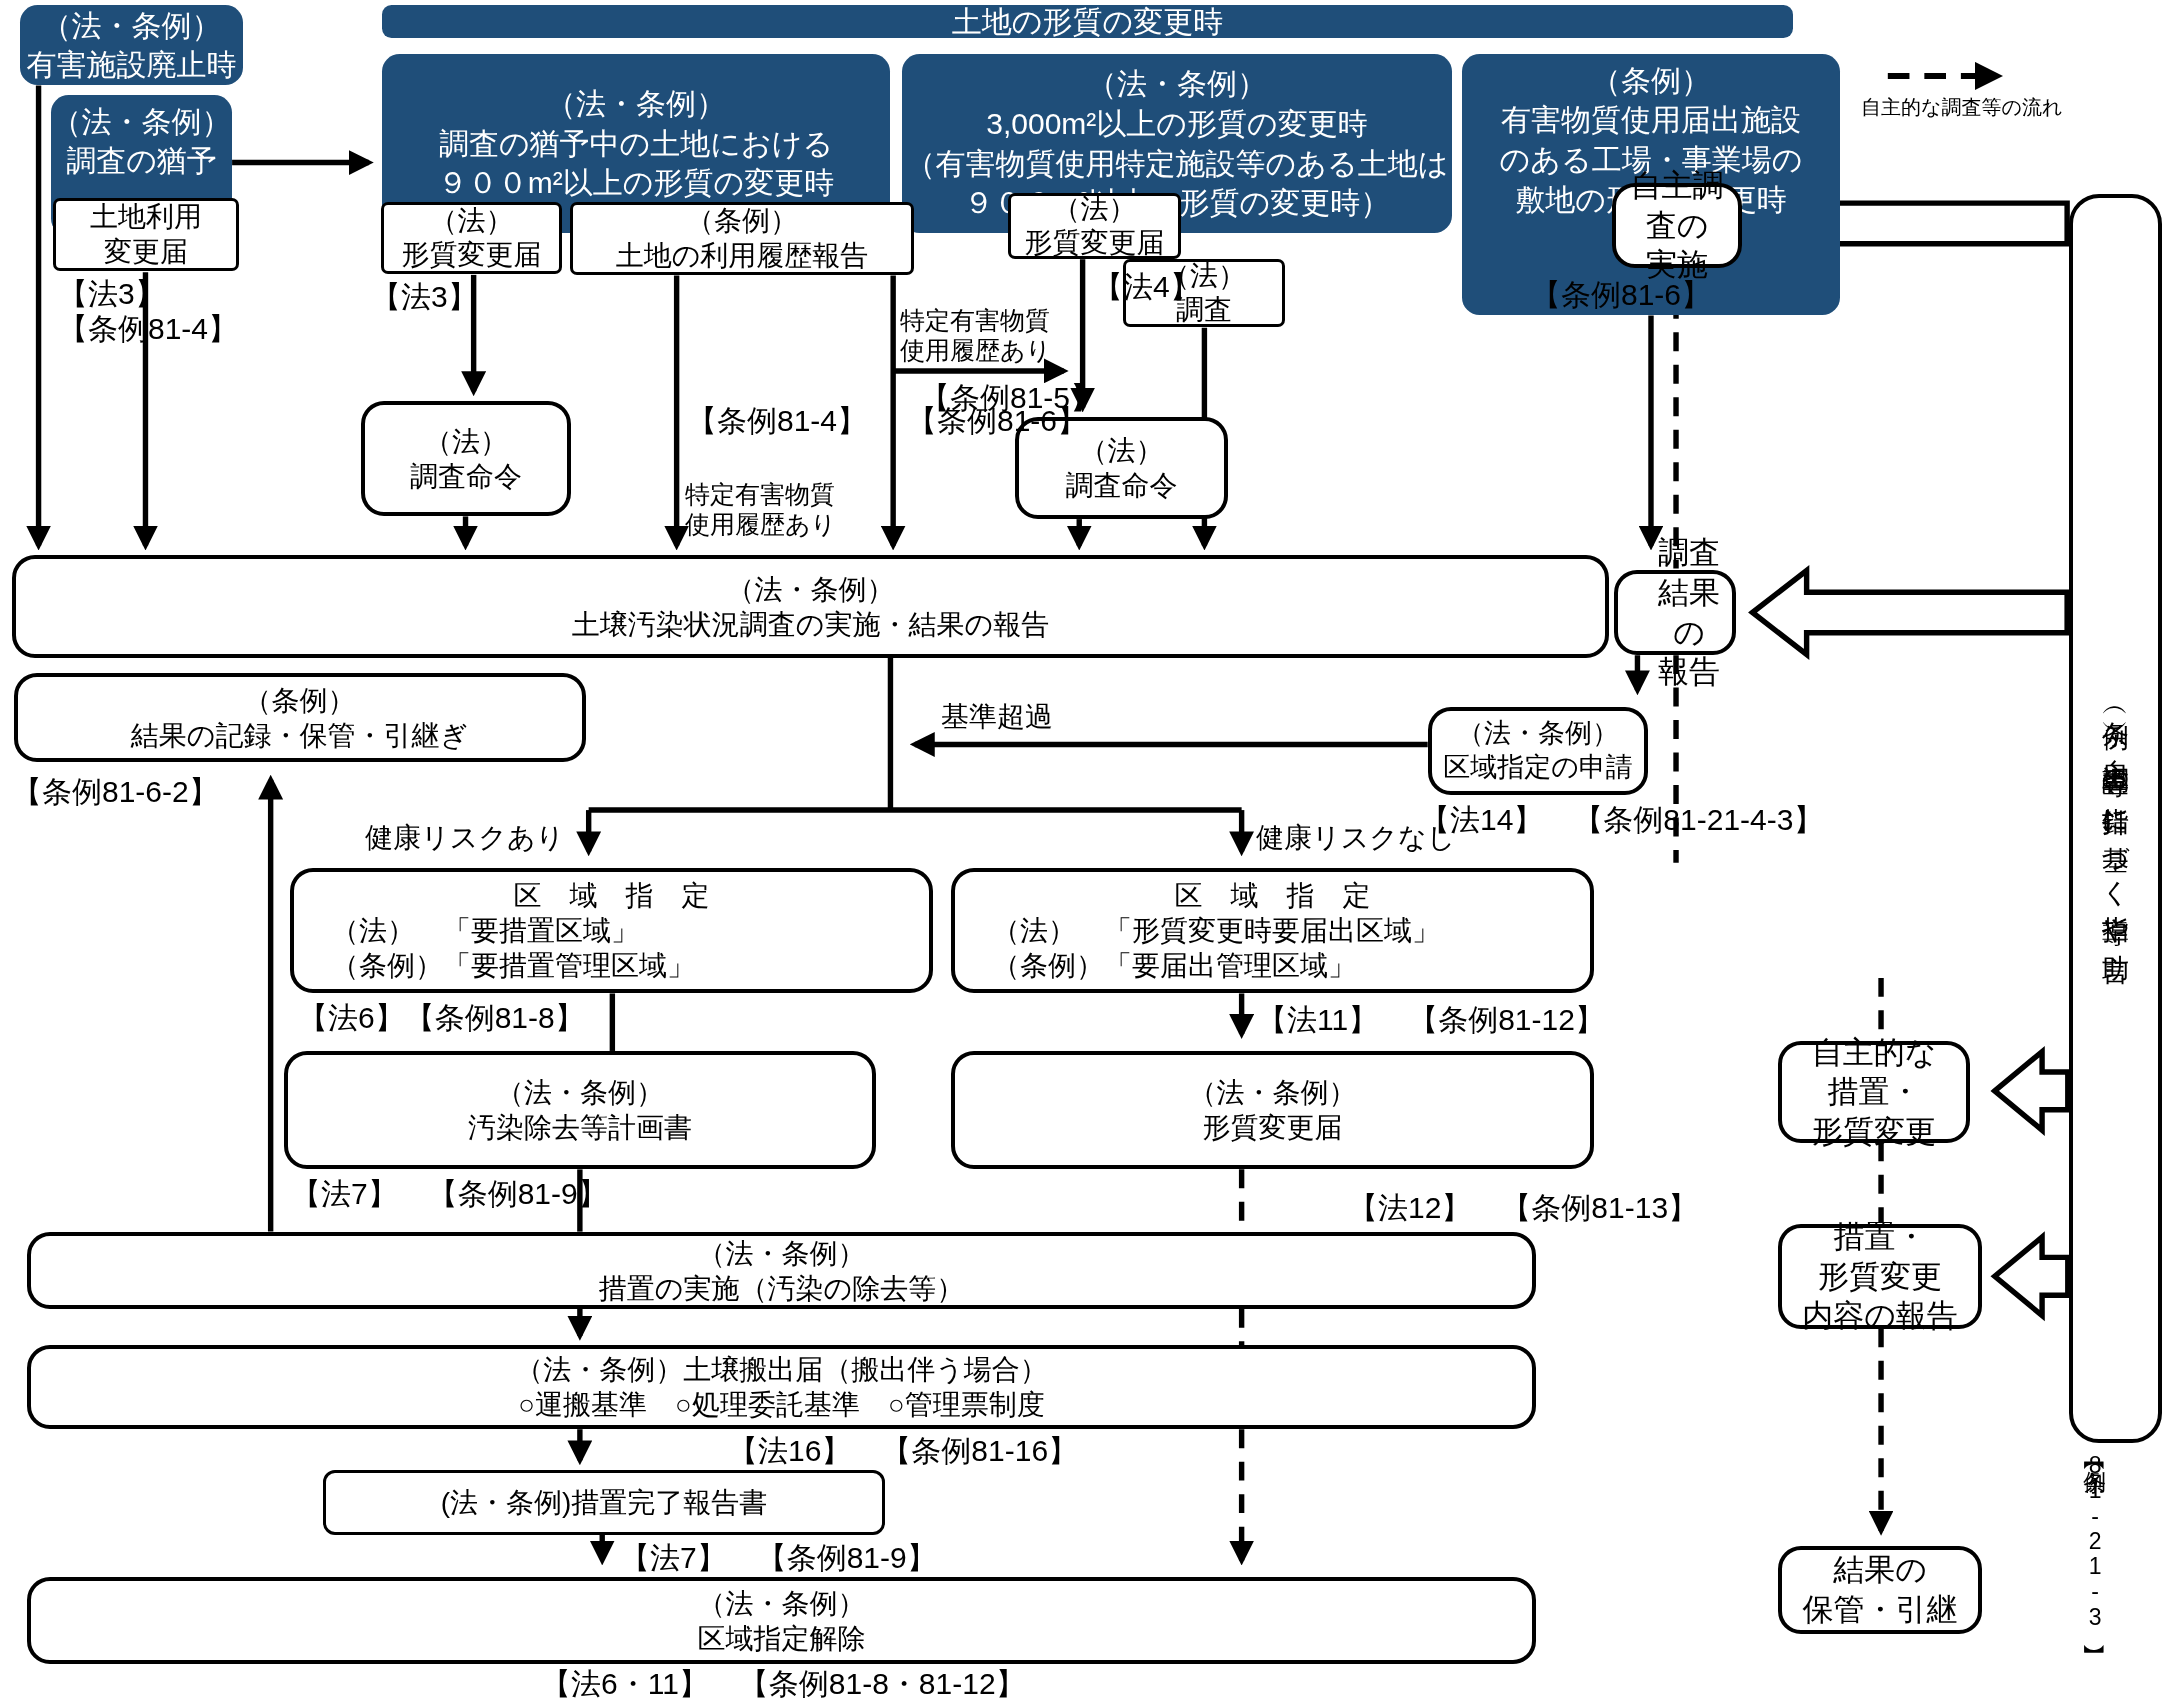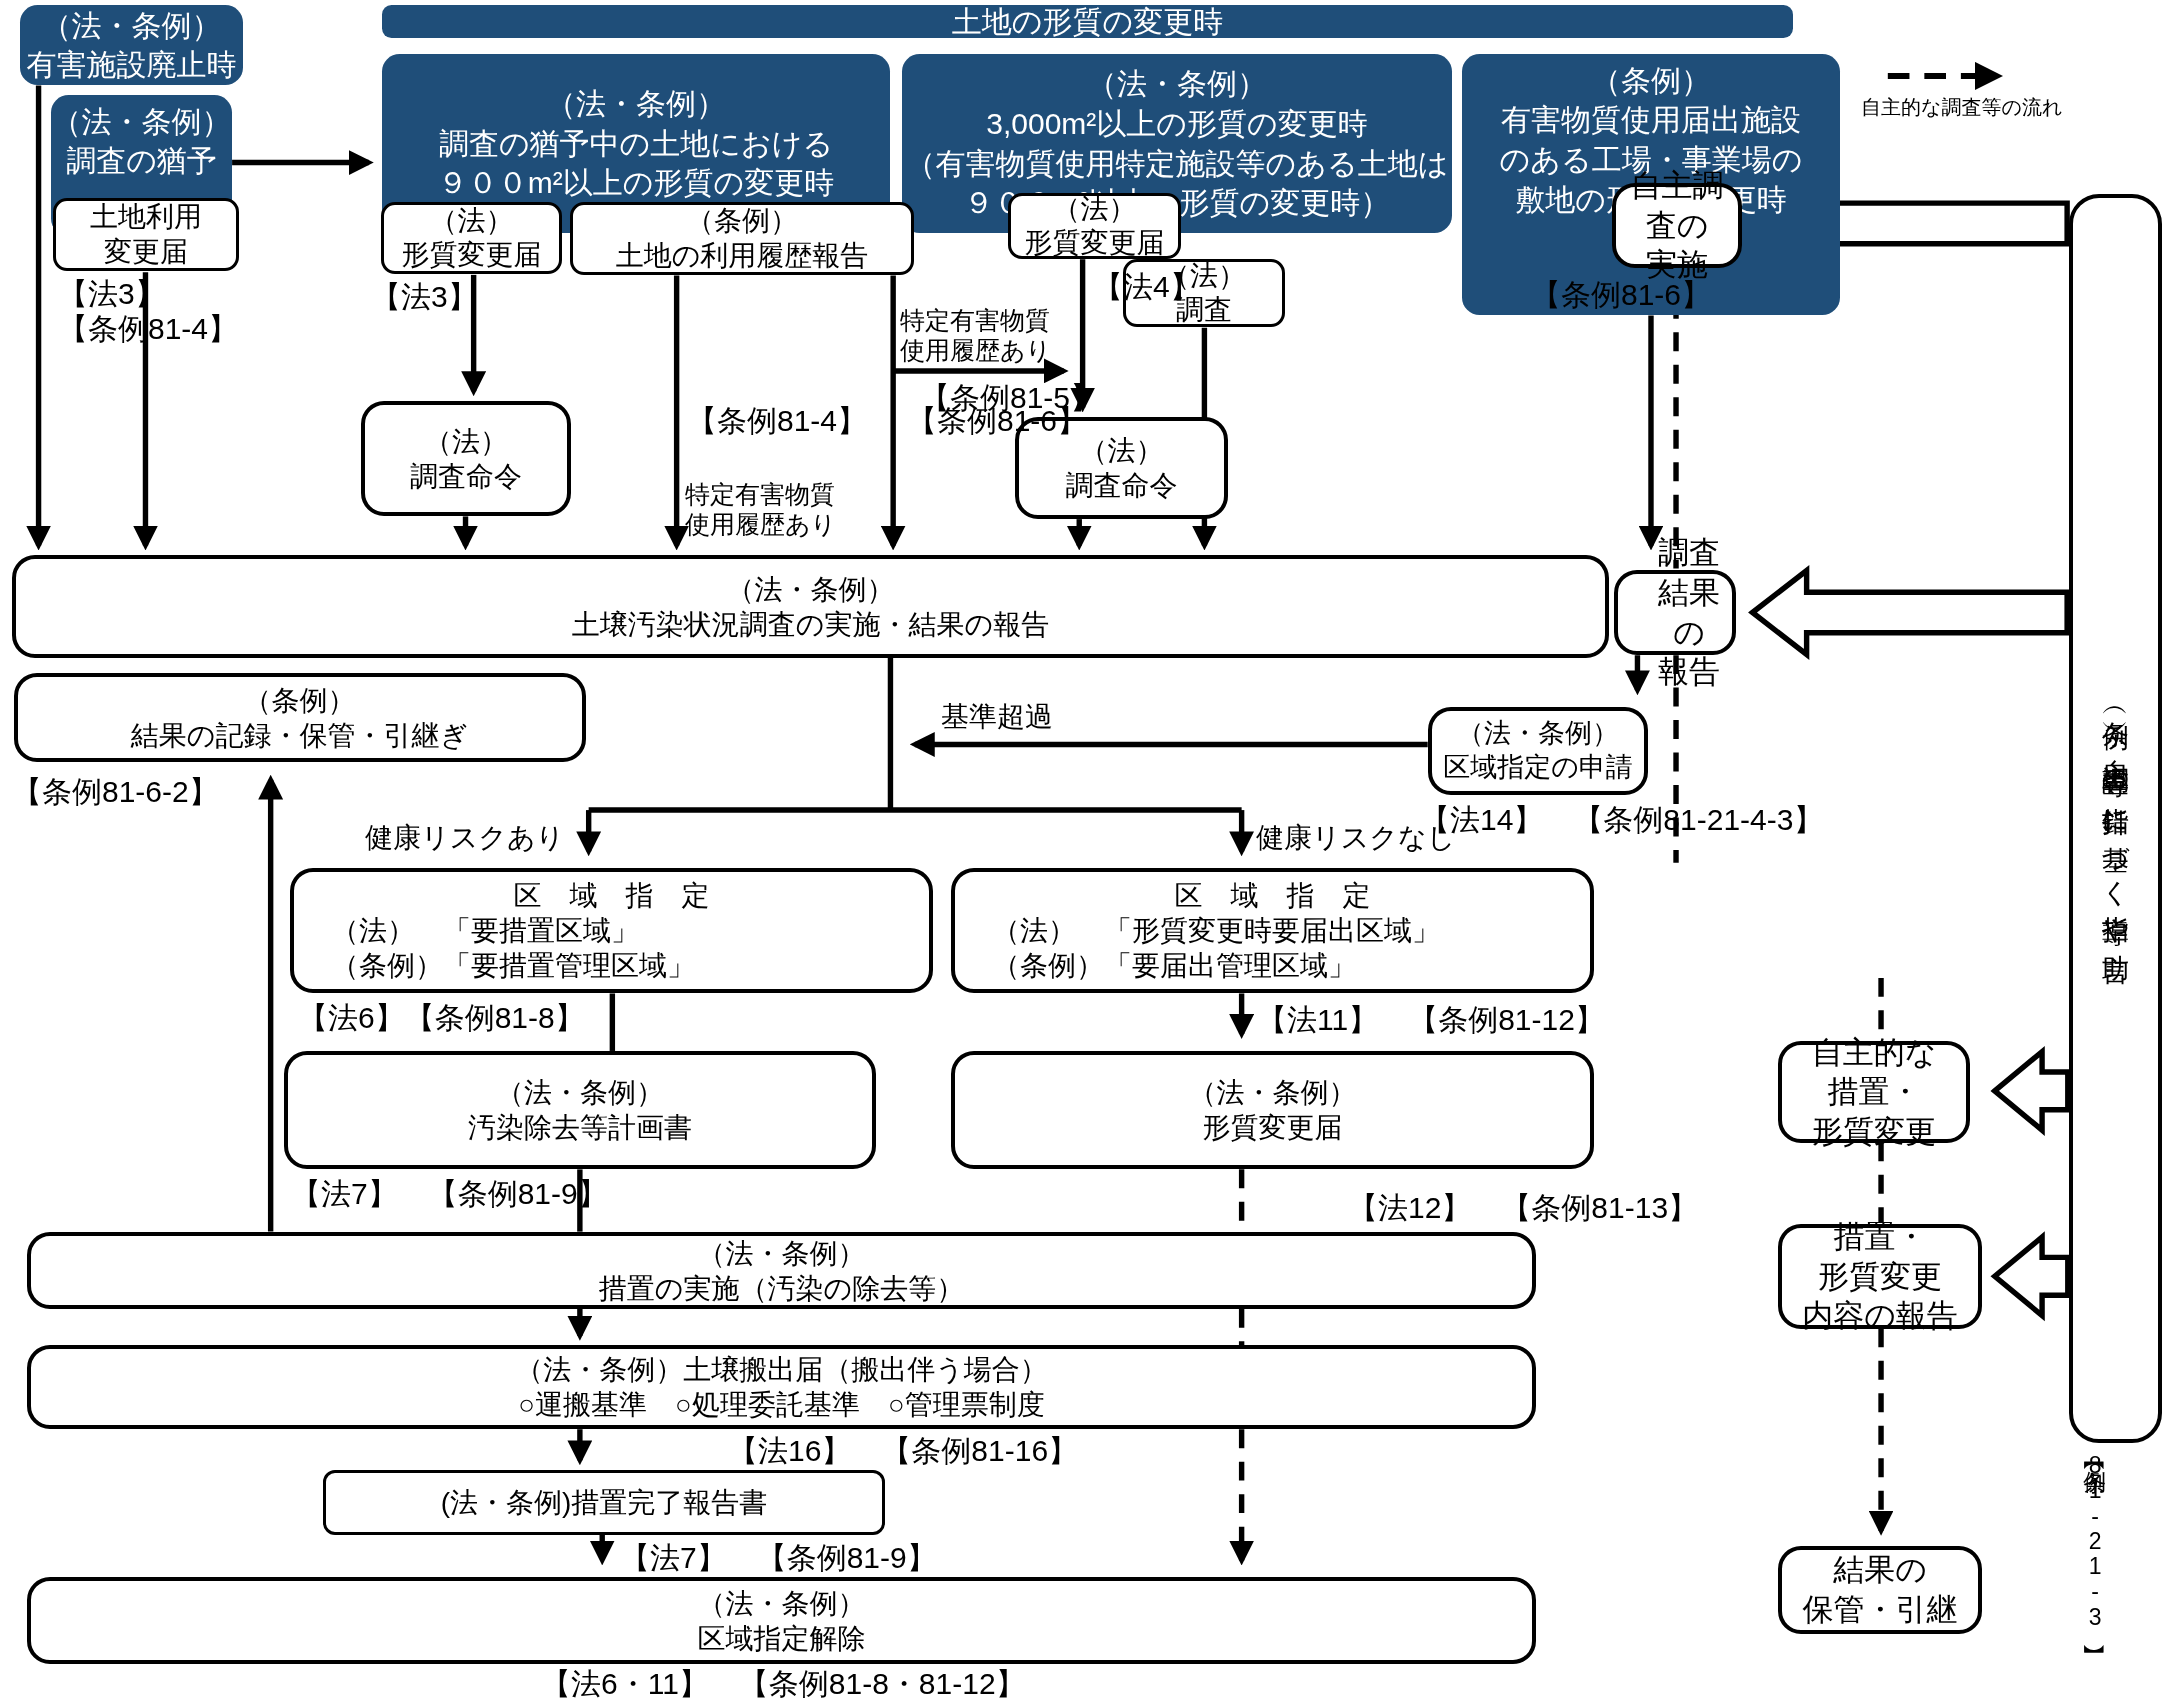--- a/index.html
+++ b/index.html
@@ -15,21 +15,21 @@
     text-align:center;
   }
   .box span{display:block;width:100%;}
   .dark{
     background:#1f4e79;color:#ffffff;border-radius:17.6px;
     font-size:30px;line-height:1.32;font-weight:500;
   }
   .bar{border-radius:9.5px;}
   .top-align{justify-content:flex-start;padding-top:6.8px;}
   .white-sm{
-    background:#fff;border:3.4px solid #000;border-radius:14px;
+    background:#fff;border:3.4px solid #000;border-radius:7px;
     font-size:28px;line-height:1.22;font-weight:500;
   }
   .thick{
     background:#fff;border:4.7px solid #000;border-radius:23px;
     font-size:28px;line-height:1.25;font-weight:500;
   }
   .thin-round{border-radius:12px;border-width:3.4px;}
   .rc{font-size:31px;line-height:1.28;}
   .align-left{text-align:left;padding-left:37px;box-sizing:border-box;}
   .lbl{

